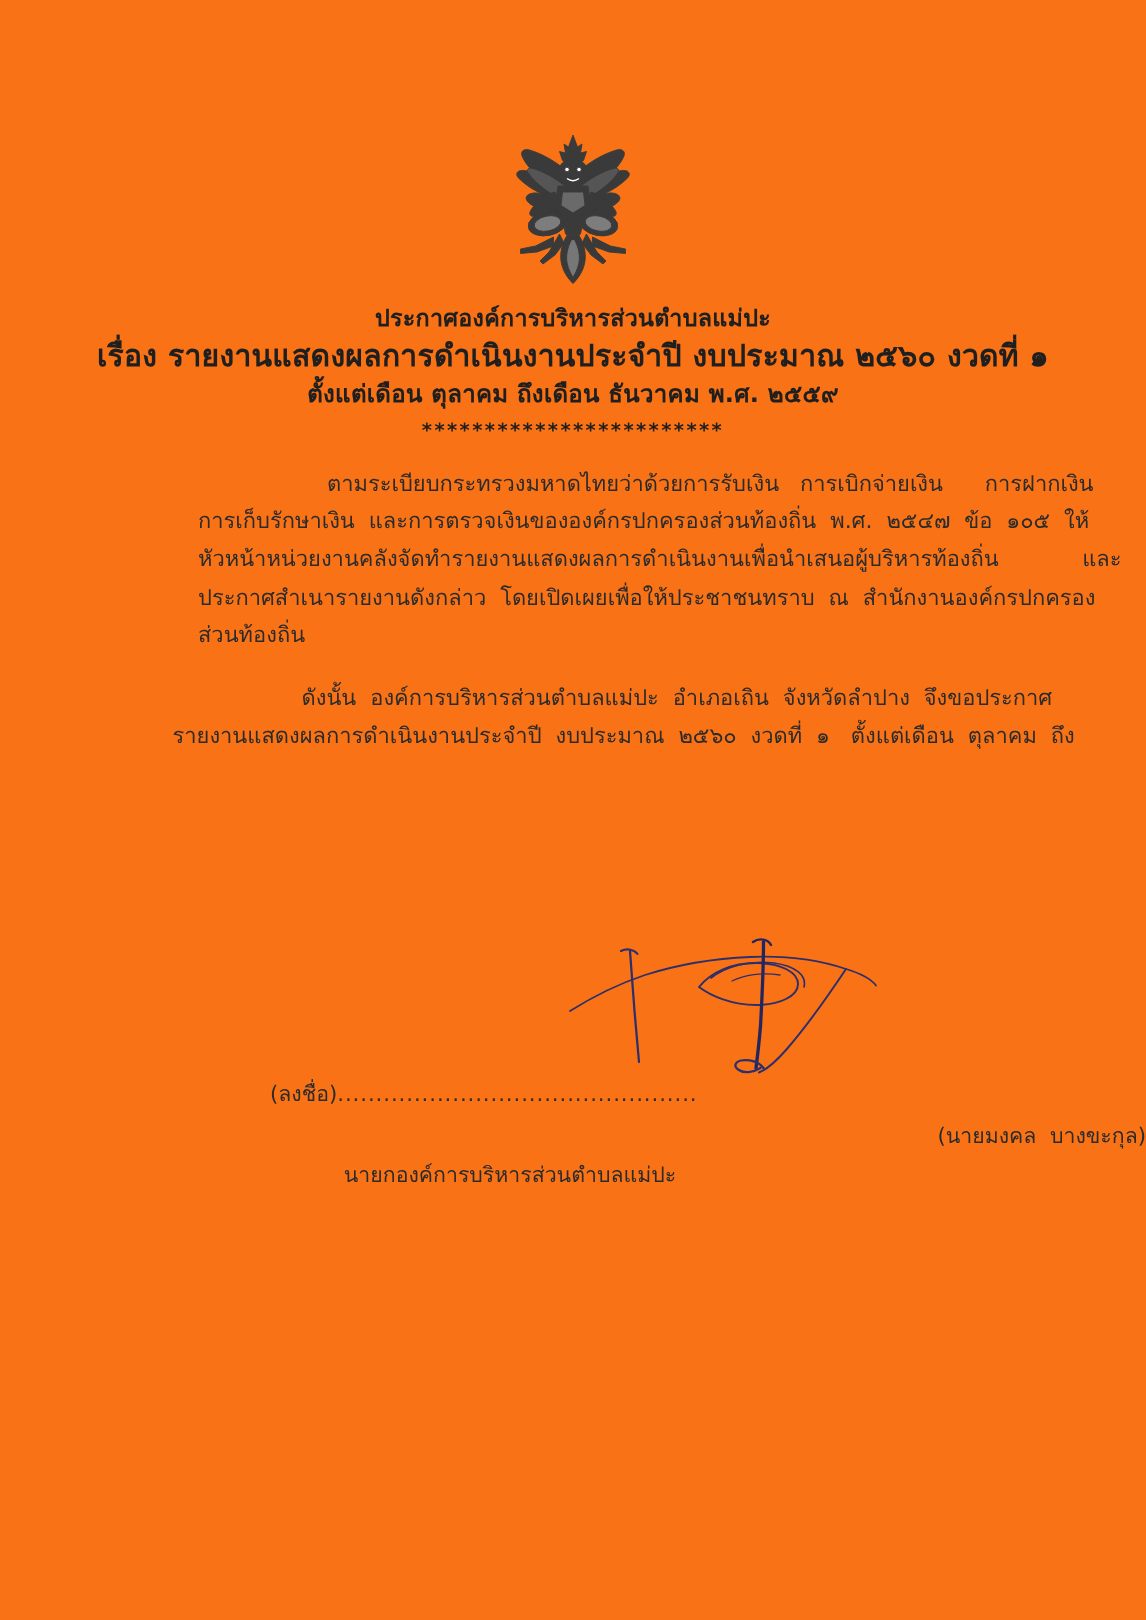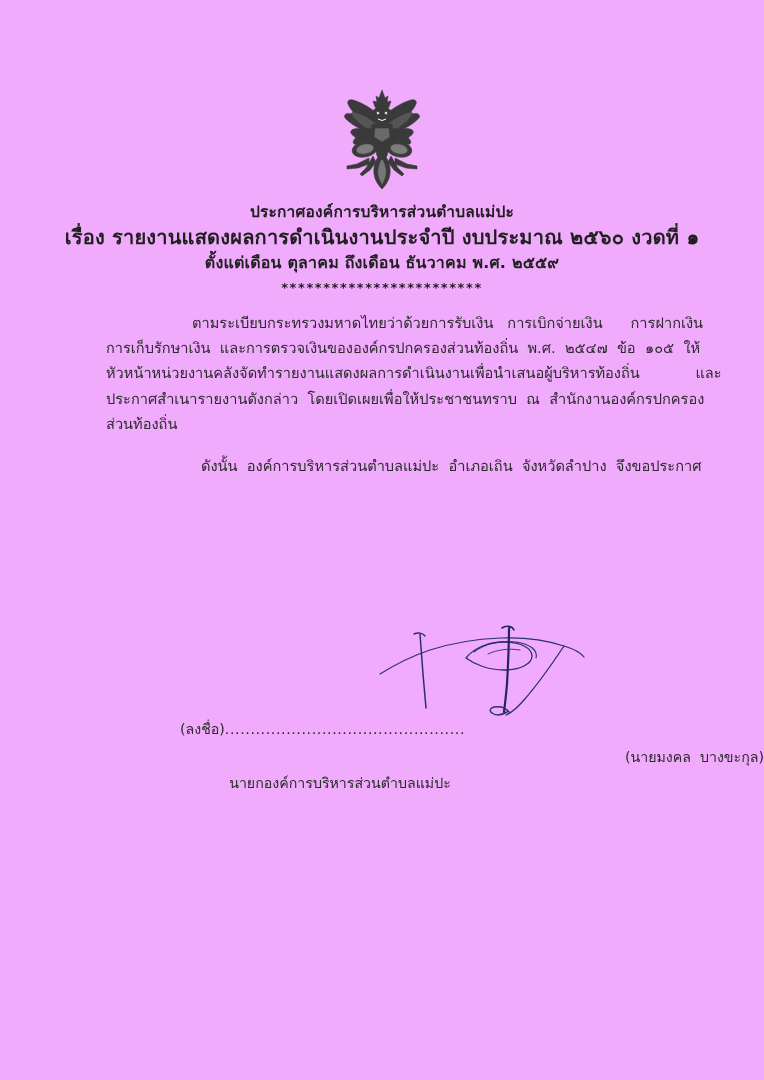--- a/index.html
+++ b/index.html
@@ -13,21 +13,21 @@
     height: 1080px;
     position: relative;
     font-family: "DejaVu Sans", "Liberation Sans", sans-serif;
     color: #2b2b2b;
     overflow: hidden;
   }
 
   .page {
     position: absolute;
     inset: 0;
-    background: #f0abfc;
+    background: #f97316;
   }
 
   
   .emblem-wrap {
     position: absolute;
     top: 82px;
     left: 0;
     width: 764px;
     display: flex;
     justify-content: center;
@@ -81,21 +81,21 @@
     white-space: pre;
     display: block;
   }
   .para-line.indent {
     padding-left: 86px;
   }
   .para-line.indent-2 {
     padding-left: 86px;
   }
 
-  #para-1 { top: 310px; position: absolute; left: 106px; width: 534px; }
+  #para-1 { top: 310px; position: absolute; left: 132px; width: 534px; }
   #para-2 { top: 453px; position: absolute; left: 115px; width: 534px; }
   #date-line-wrap { top: 548px; position: absolute; left: 115px; width: 534px; }
 
   .date-line {
     font-size: 14.6px;
     line-height: 25.2px;
     padding-left: 86px;
     white-space: pre;
     color: #2b2b2b;
   }
@@ -213,20 +213,21 @@
   <div class="para body-block" id="para-1">
     <span class="para-line indent">ตามระเบียบกระทรวงมหาดไทยว่าด้วยการรับเงิน   การเบิกจ่ายเงิน      การฝากเงิน</span>
     <span class="para-line">การเก็บรักษาเงิน  และการตรวจเงินขององค์กรปกครองส่วนท้องถิ่น  พ.ศ.  ๒๕๔๗  ข้อ  ๑๐๕  ให้</span>
     <span class="para-line">หัวหน้าหน่วยงานคลังจัดทำรายงานแสดงผลการดำเนินงานเพื่อนำเสนอผู้บริหารท้องถิ่น            และ</span>
     <span class="para-line">ประกาศสำเนารายงานดังกล่าว  โดยเปิดเผยเพื่อให้ประชาชนทราบ  ณ  สำนักงานองค์กรปกครอง</span>
     <span class="para-line">ส่วนท้องถิ่น</span>
   </div>
 
   <div class="para body-block" id="para-2">
     <span class="para-line indent-2">ดังนั้น  องค์การบริหารส่วนตำบลแม่ปะ  อำเภอเถิน  จังหวัดลำปาง  จึงขอประกาศ</span>
+    <span class="para-line">รายงานแสดงผลการดำเนินงานประจำปี  งบประมาณ  ๒๕๖๐  งวดที่  ๑   ตั้งแต่เดือน  ตุลาคม  ถึง</span>
   </div>
 
 
   <div class="sig-area">
 
     <div class="sig-scribble-wrap">
       <svg class="sig-scribble" viewBox="0 0 220 110" aria-hidden="true">
         <g fill="none" stroke="#2d2f6b" stroke-linecap="round" stroke-linejoin="round">
           <path d="M2 62 C18 52 34 44 52 38 C74 31 98 27 122 26 C146 25 168 28 186 34 C196 37 203 41 206 45" stroke-width="1.2"></path>
           <path d="M42 22 C43 34 44 48 45 62 C46 74 47 84 48 96" stroke-width="1.5"></path>

